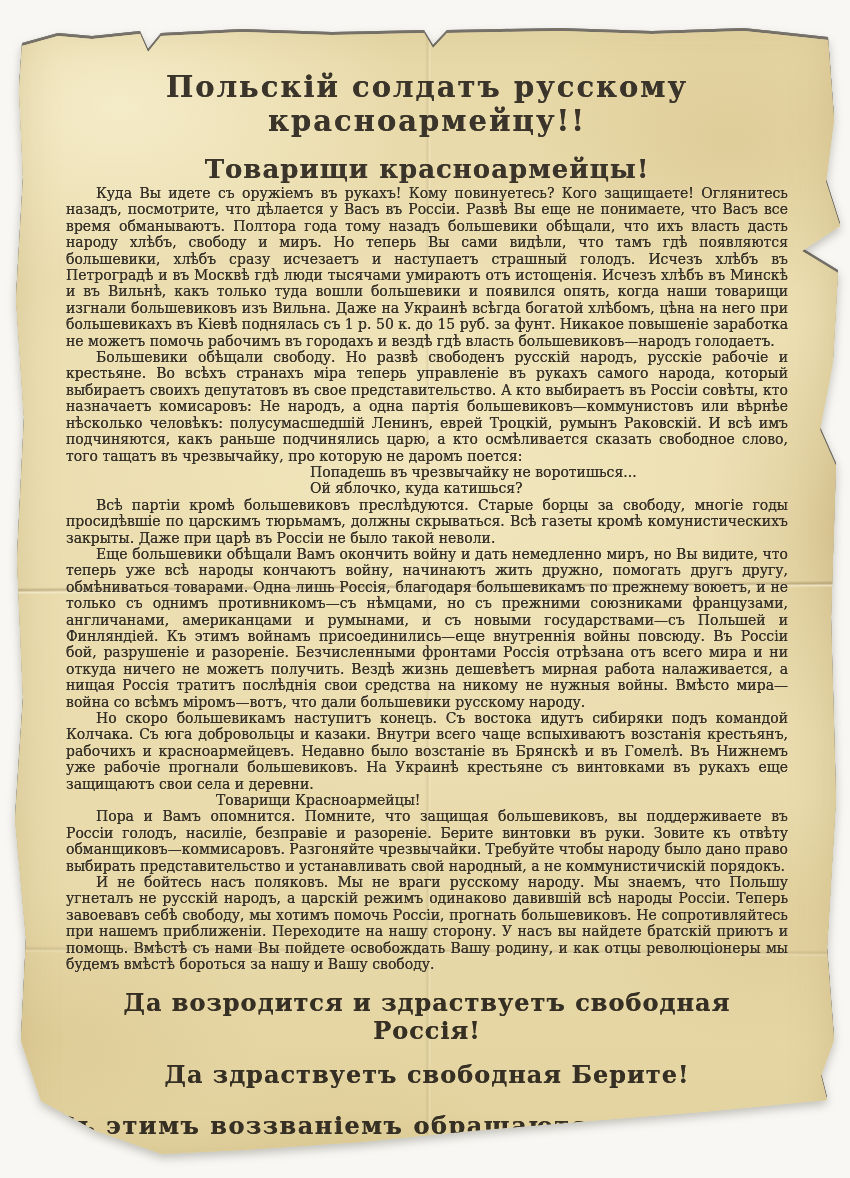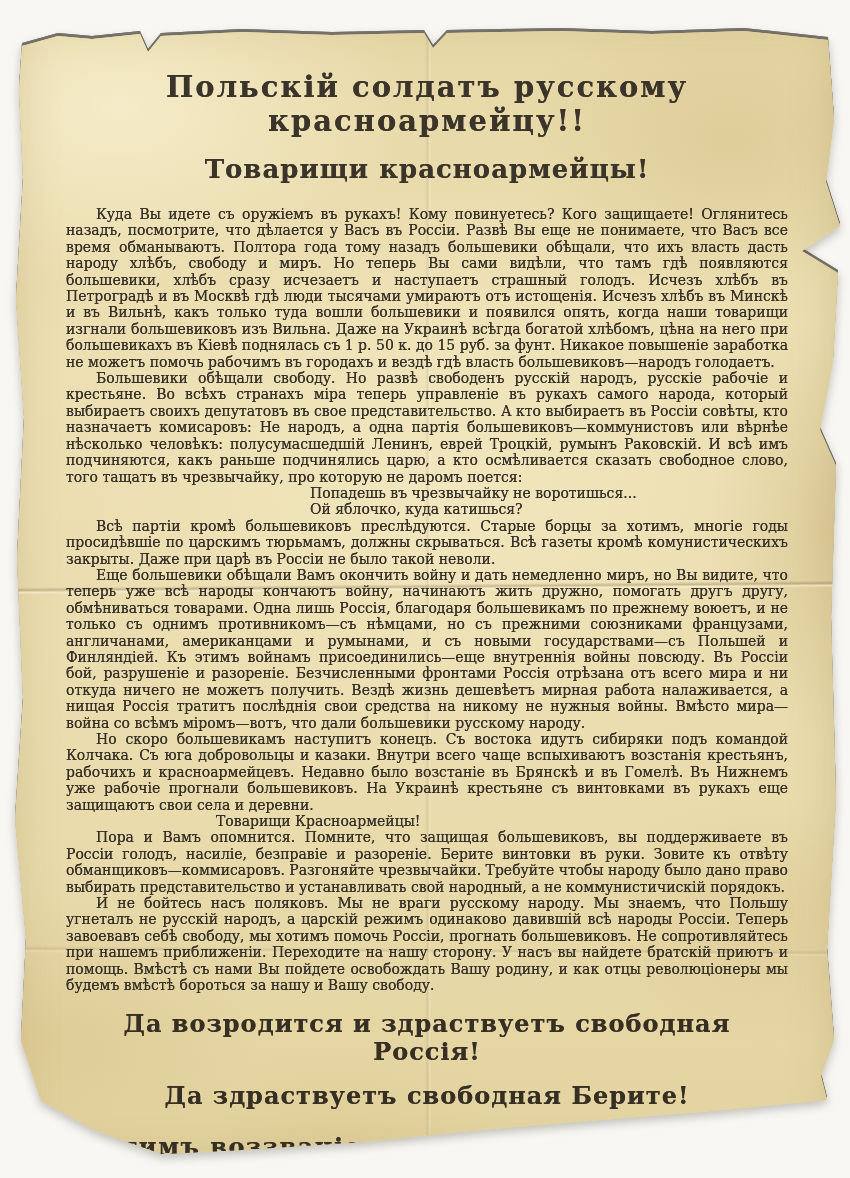--- a/index.html
+++ b/index.html
@@ -94,21 +94,20 @@
     margin: 15px 0 0 0;
     text-align: center;
     font-size: 26px;
     line-height: 32px;
     font-weight: bold;
     letter-spacing: 1px;
     color: #3a342a;
     text-shadow: 0 0 .5px rgba(58,52,42,.8);
   }
   .body-block {
-    margin-top: 21px;
     font-size: 14px;
     line-height: 16.4px;
     text-align: justify;
     text-shadow: 0 0 .4px rgba(53,48,40,.9);
   }
   .para {
     margin: 0;
     text-indent: 30px;
   }
   .verse-line {
@@ -173,21 +172,21 @@
       <h1 class="title">Польскій солдатъ русскому красноармейцу!!</h1>
       <h2 class="subtitle">Товарищи красноармейцы!</h2>
 
       <div class="body-block">
         <p class="para">Куда Вы идете съ оружіемъ въ рукахъ! Кому повинуетесь? Кого защищаете! Оглянитесь назадъ, посмотрите, что дѣлается у Васъ въ Россіи. Развѣ Вы еще не понимаете, что Васъ все время обманываютъ. Полтора года тому назадъ большевики обѣщали, что ихъ власть дасть народу хлѣбъ, свободу и миръ. Но теперь Вы сами видѣли, что тамъ гдѣ появляются большевики, хлѣбъ сразу исчезаетъ и наступаетъ страшный голодъ. Исчезъ хлѣбъ въ Петроградѣ и въ Москвѣ гдѣ люди тысячами умираютъ отъ истощенія. Исчезъ хлѣбъ въ Минскѣ и въ Вильнѣ, какъ только туда вошли большевики и появился опять, когда наши товарищи изгнали большевиковъ изъ Вильна. Даже на Украинѣ всѣгда богатой хлѣбомъ, цѣна на него при большевикахъ въ Кіевѣ поднялась съ 1 р. 50 к. до 15 руб. за фунт. Никакое повышеніе заработка не можетъ помочь рабочимъ въ городахъ и вездѣ гдѣ власть большевиковъ—народъ голодаетъ.</p>
         <p class="para">Большевики обѣщали свободу. Но развѣ свободенъ русскій народъ, русскіе рабочіе и крестьяне. Во всѣхъ странахъ міра теперь управленіе въ рукахъ самого народа, который выбираетъ своихъ депутатовъ въ свое представительство. А кто выбираетъ въ Россіи совѣты, кто назначаетъ комисаровъ: Не народъ, а одна партія большевиковъ—коммунистовъ или вѣрнѣе нѣсколько человѣкъ: полусумасшедшій Ленинъ, еврей Троцкій, румынъ Раковскій. И всѣ имъ подчиняются, какъ раньше подчинялись царю, а кто осмѣливается сказать свободное слово, того тащатъ въ чрезвычайку, про которую не даромъ поется:</p>
         <div>
           <div class="verse-line">Попадешь въ чрезвычайку не воротишься...</div>
           <div class="verse-line">Ой яблочко, куда катишься?</div>
         </div>
-        <p class="para">Всѣ партіи кромѣ большевиковъ преслѣдуются. Старые борцы за хотимъ, многіе годы просидѣвшіе по царскимъ тюрьмамъ, должны скрываться. Всѣ газеты кромѣ комунистическихъ закрыты. Даже при царѣ въ Россіи не было такой неволи.</p>
+        <p class="para">Всѣ партіи кромѣ большевиковъ преслѣдуются. Старые борцы за свободу, многіе годы просидѣвшіе по царскимъ тюрьмамъ, должны скрываться. Всѣ газеты кромѣ комунистическихъ закрыты. Даже при царѣ въ Россіи не было такой неволи.</p>
         <p class="para">Еще большевики обѣщали Вамъ окончить войну и дать немедленно миръ, но Вы видите, что теперь уже всѣ народы кончаютъ войну, начинаютъ жить дружно, помогать другъ другу, обмѣниваться товарами. Одна лишь Россія, благодаря большевикамъ по прежнему воюетъ, и не только съ однимъ противникомъ—съ нѣмцами, но съ прежними союзниками французами, англичанами, американцами и румынами, и съ новыми государствами—съ Польшей и Финляндіей. Къ этимъ войнамъ присоединились—еще внутреннія войны повсюду. Въ Россіи бой, разрушеніе и разореніе. Безчисленными фронтами Россія отрѣзана отъ всего мира и ни откуда ничего не можетъ получить. Вездѣ жизнь дешевѣетъ мирная работа налаживается, а нищая Россія тратитъ послѣднія свои средства на никому не нужныя войны. Вмѣсто мира—война со всѣмъ міромъ—вотъ, что дали большевики русскому народу.</p>
         <p class="para">Но скоро большевикамъ наступитъ конецъ. Съ востока идутъ сибиряки подъ командой Колчака. Съ юга добровольцы и казаки. Внутри всего чаще вспыхиваютъ возстанія крестьянъ, рабочихъ и красноармейцевъ. Недавно было возстаніе въ Брянскѣ и въ Гомелѣ. Въ Нижнемъ уже рабочіе прогнали большевиковъ. На Украинѣ крестьяне съ винтовками въ рукахъ еще защищаютъ свои села и деревни.</p>
         <h3 class="mid-heading">Товарищи Красноармейцы!</h3>
         <p class="para">Пора и Вамъ опомнится. Помните, что защищая большевиковъ, вы поддерживаете въ Россіи голодъ, насиліе, безправіе и разореніе. Берите винтовки въ руки. Зовите къ отвѣту обманщиковъ—коммисаровъ. Разгоняйте чрезвычайки. Требуйте чтобы народу было дано право выбирать представительство и устанавливать свой народный, а не коммунистичискій порядокъ.</p>
         <p class="para">И не бойтесь насъ поляковъ. Мы не враги русскому народу. Мы знаемъ, что Польшу угнеталъ не русскій народъ, а царскій режимъ одинаково давившій всѣ народы Россіи. Теперь завоевавъ себѣ свободу, мы хотимъ помочь Россіи, прогнать большевиковъ. Не сопротивляйтесь при нашемъ приближеніи. Переходите на нашу сторону. У насъ вы найдете братскій приютъ и помощь. Вмѣстѣ съ нами Вы пойдете освобождать Вашу родину, и как отцы революціонеры мы будемъ вмѣстѣ бороться за нашу и Вашу свободу.</p>
       </div>
 
       <div class="slogans">
         <div class="slogan">Да возродится и здраствуетъ свободная Россія!</div>
         <div class="slogan">Да здраствуетъ свободная Берите!</div>

